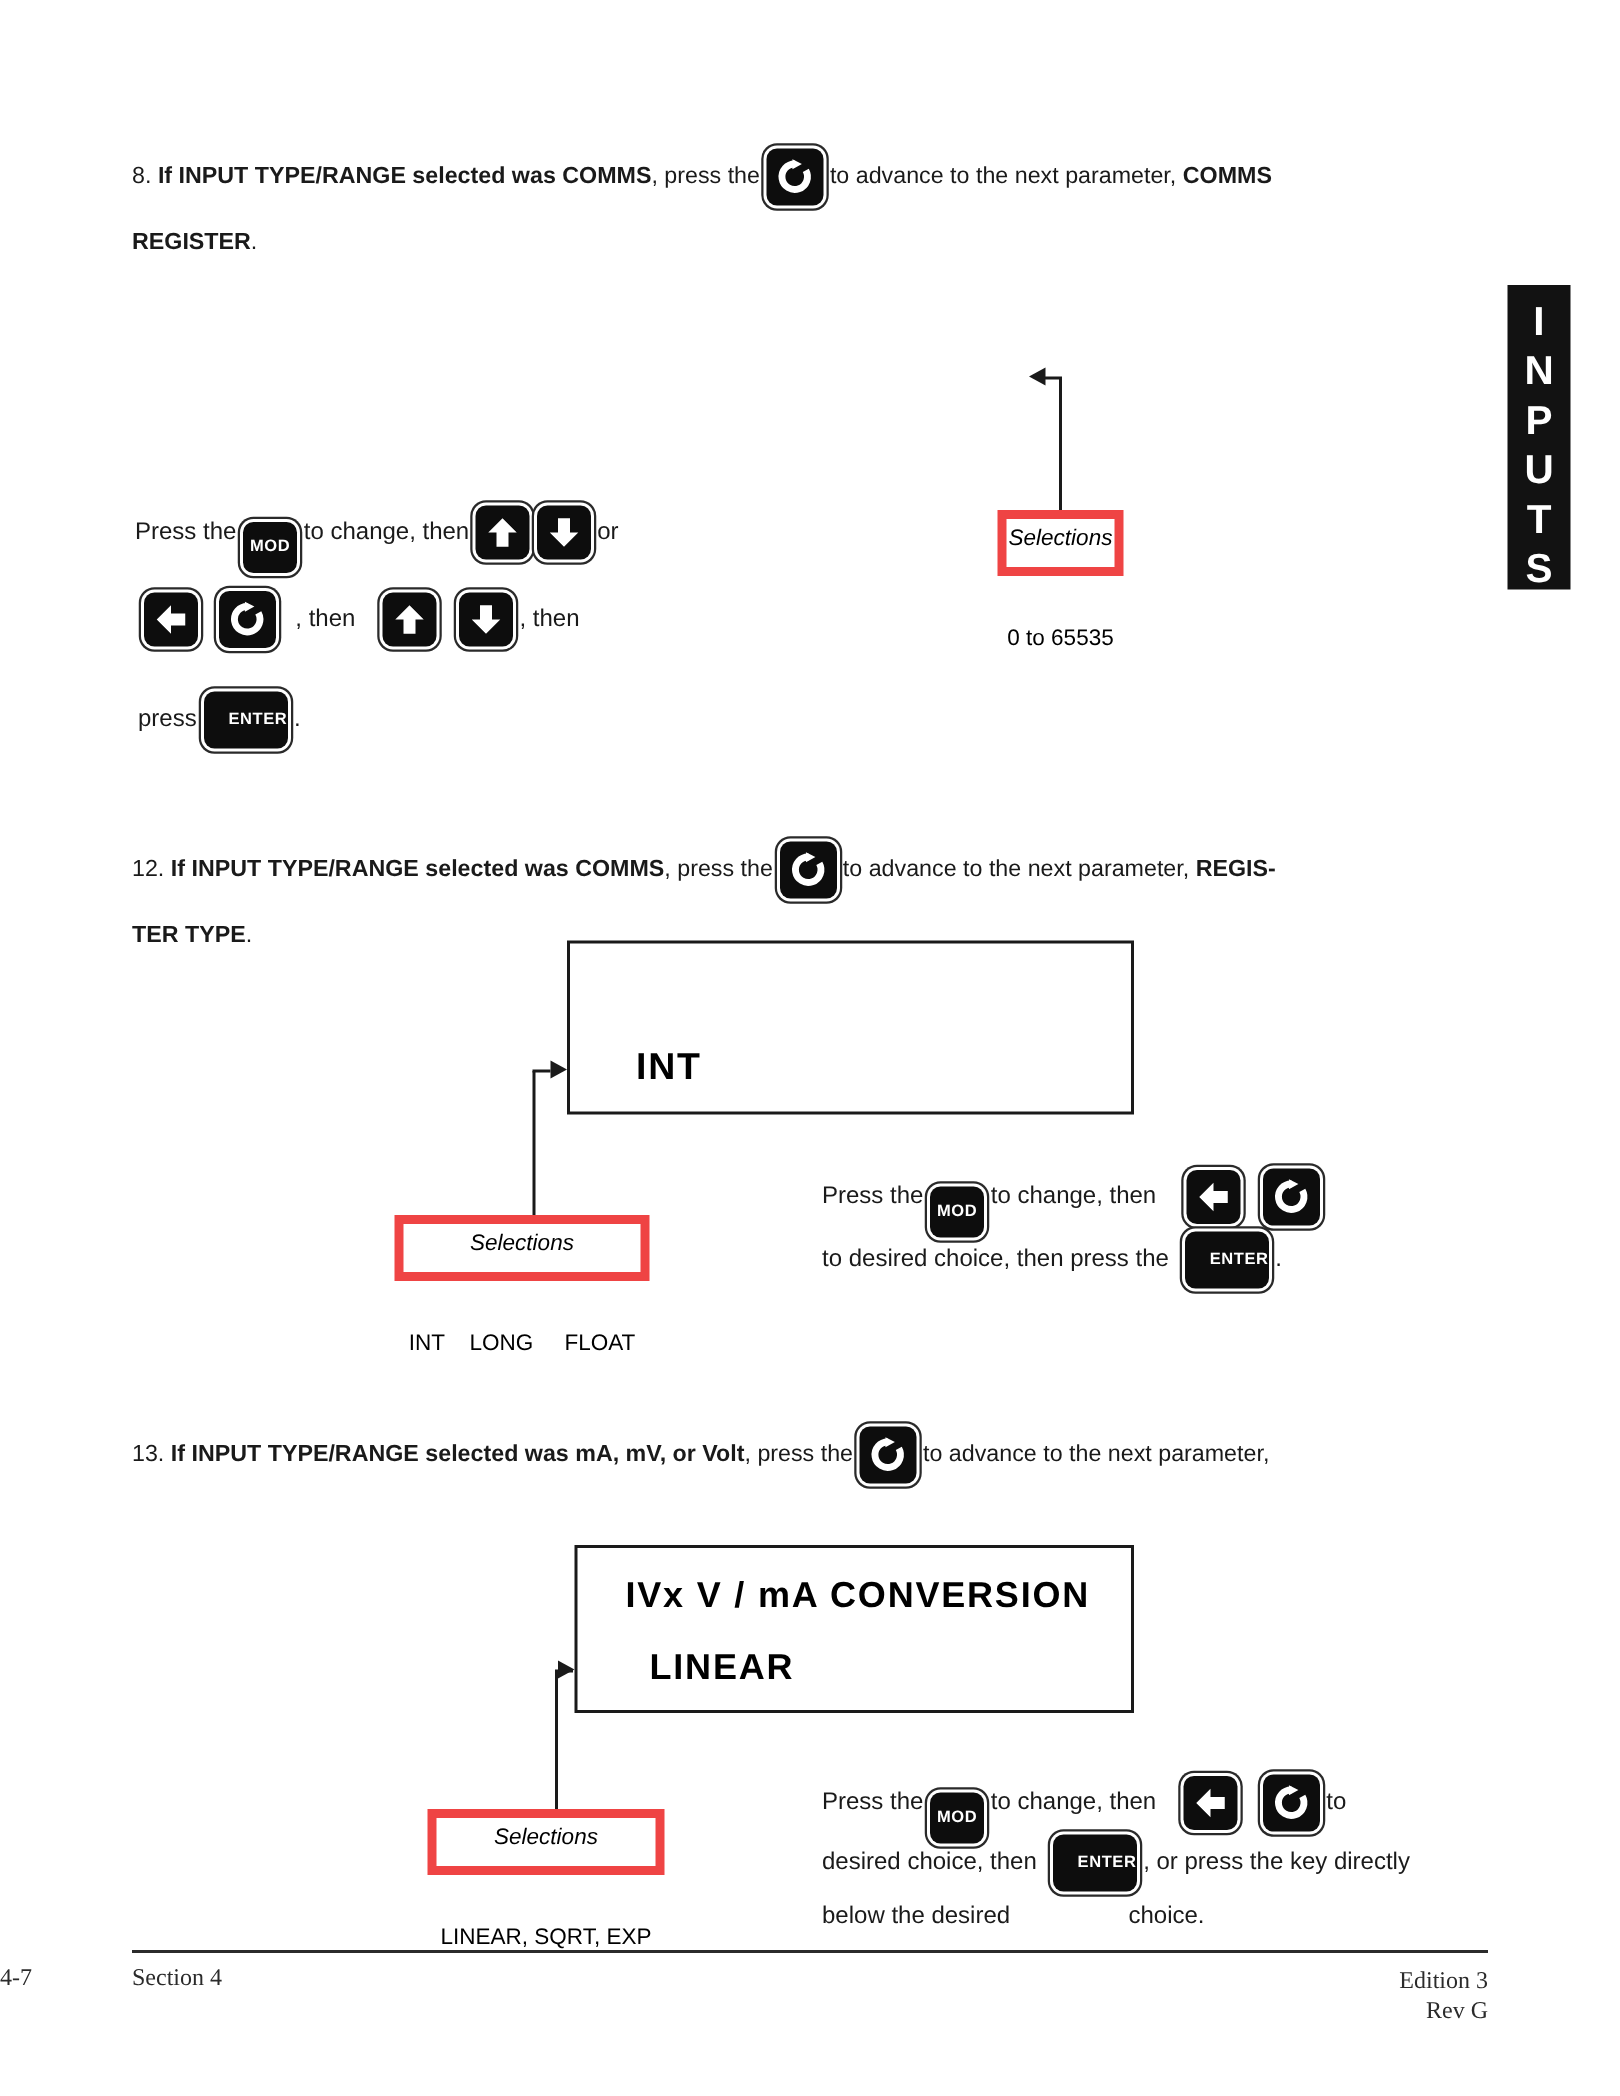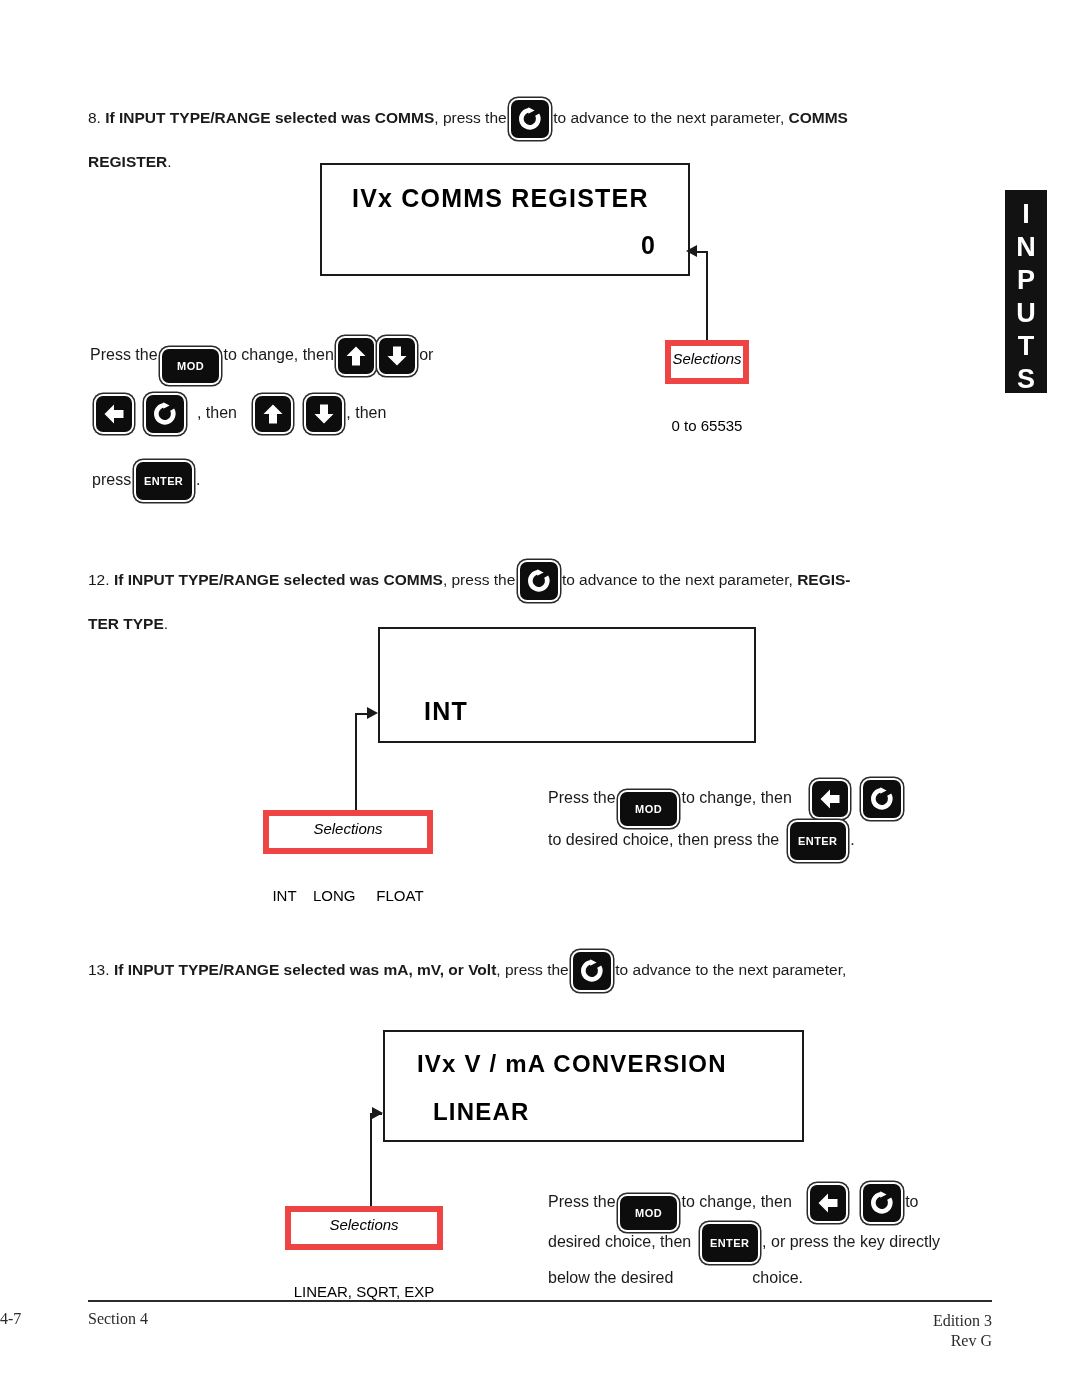--- a/index.html
+++ b/index.html
@@ -35,22 +35,22 @@
     display: inline-block;
     background: #0d0d0d;
     border-radius: 7px;
     box-shadow: 0 0 0 2px #ffffff, 0 0 0 3.5px #2a2a2a;
     position: relative;
     vertical-align: middle;
     text-align: center;
     color: #ffffff;
   }
   .key.sq  { width: 36px; height: 36px; }
-  .key.mod { width: 57px; height: 34px; margin-top: 20px; }
-  .key.ent { width: 56px; height: 38px; }
+  .key.mod { width: 36px; height: 34px; margin-top: 20px; }
+  .key.ent { width: 56px; height: 38px; text-align: right; }
   .key.rnd { width: 38px; height: 38px; }
 
   .key .lbl {
     position: absolute;
     left: 0; right: 0; top: 50%;
     transform: translateY(-50%);
     font-weight: bold;
     letter-spacing: .4px;
     line-height: 1;
   }
@@ -152,24 +152,20 @@
         <path d="M11.3 1.2 L17.6 4.4 L11.3 7.8 Z" fill="#fff"></path>
       </svg>
     </span>
     <span>to advance to the next parameter,</span>
     <b>COMMS</b>
   </div>
   <div class="step" style="left:88px; top:140px;">
     <b>REGISTER</b><span>.</span>
   </div>
 
-  <div class="display" style="left:320px; top:163px; width:370px; height:113px;">
-    <span class="line1" style="left:30px; top:19px; font-size:25px;">IVx  COMMS  REGISTER</span>
-    <span class="line2" style="right:32px; top:66px; font-size:25px;">0</span>
-  </div>
 
   <div class="conn" style="left:706px; top:252px; width:2px; height:88px; background:#1a1a1a;"></div>
   <div class="conn" style="left:694px; top:251px; width:14px; height:2px; background:#1a1a1a;"></div>
   <div class="conn" style="left:686px; top:245px; width:0; height:0; border-top:6px solid transparent; border-bottom:6px solid transparent; border-right:11px solid #1a1a1a;"></div>
 
   <div class="selbox" style="left:665px; top:340px; width:84px; height:44px;">
     <span class="cap">Selections</span>
     <span class="vals">0 to 65535</span>
   </div>
 
@@ -287,21 +283,21 @@
     <b>If INPUT TYPE/RANGE selected was mA, mV, or Volt</b><span>, press the</span>
     <span class="key rnd inline-key">
       <svg width="26" height="26" viewBox="0 0 26 26" aria-hidden="true">
         <path d="M13 4.3 A8.5 8.5 0 1 0 20.2 8.6" fill="none" stroke="#fff" stroke-width="4.6"></path>
         <path d="M11.3 1.2 L17.6 4.4 L11.3 7.8 Z" fill="#fff"></path>
       </svg>
     </span>
     <span>to advance to the next parameter,</span>
   </div>
 
-  <div class="display" style="left:383px; top:1030px; width:421px; height:112px;">
+  <div class="display" style="left:383px; top:1030px; width:373px; height:112px;">
     <span class="line1" style="left:32px; top:18px; font-size:24px;">IVx  V / mA  CONVERSION</span>
     <span class="line2" style="left:48px; top:66px; font-size:24px;">LINEAR</span>
   </div>
 
   <div class="conn" style="left:370px; top:1114px; width:2px; height:92px; background:#1a1a1a;"></div>
   <div class="conn" style="left:370px; top:1113px; width:12px; height:2px; background:#1a1a1a;"></div>
   <div class="conn" style="left:372px; top:1107px; width:0; height:0; border-top:6px solid transparent; border-bottom:6px solid transparent; border-left:11px solid #1a1a1a;"></div>
 
   <div class="selbox" style="left:285px; top:1206px; width:158px; height:44px;">
     <span class="cap">Selections</span>

